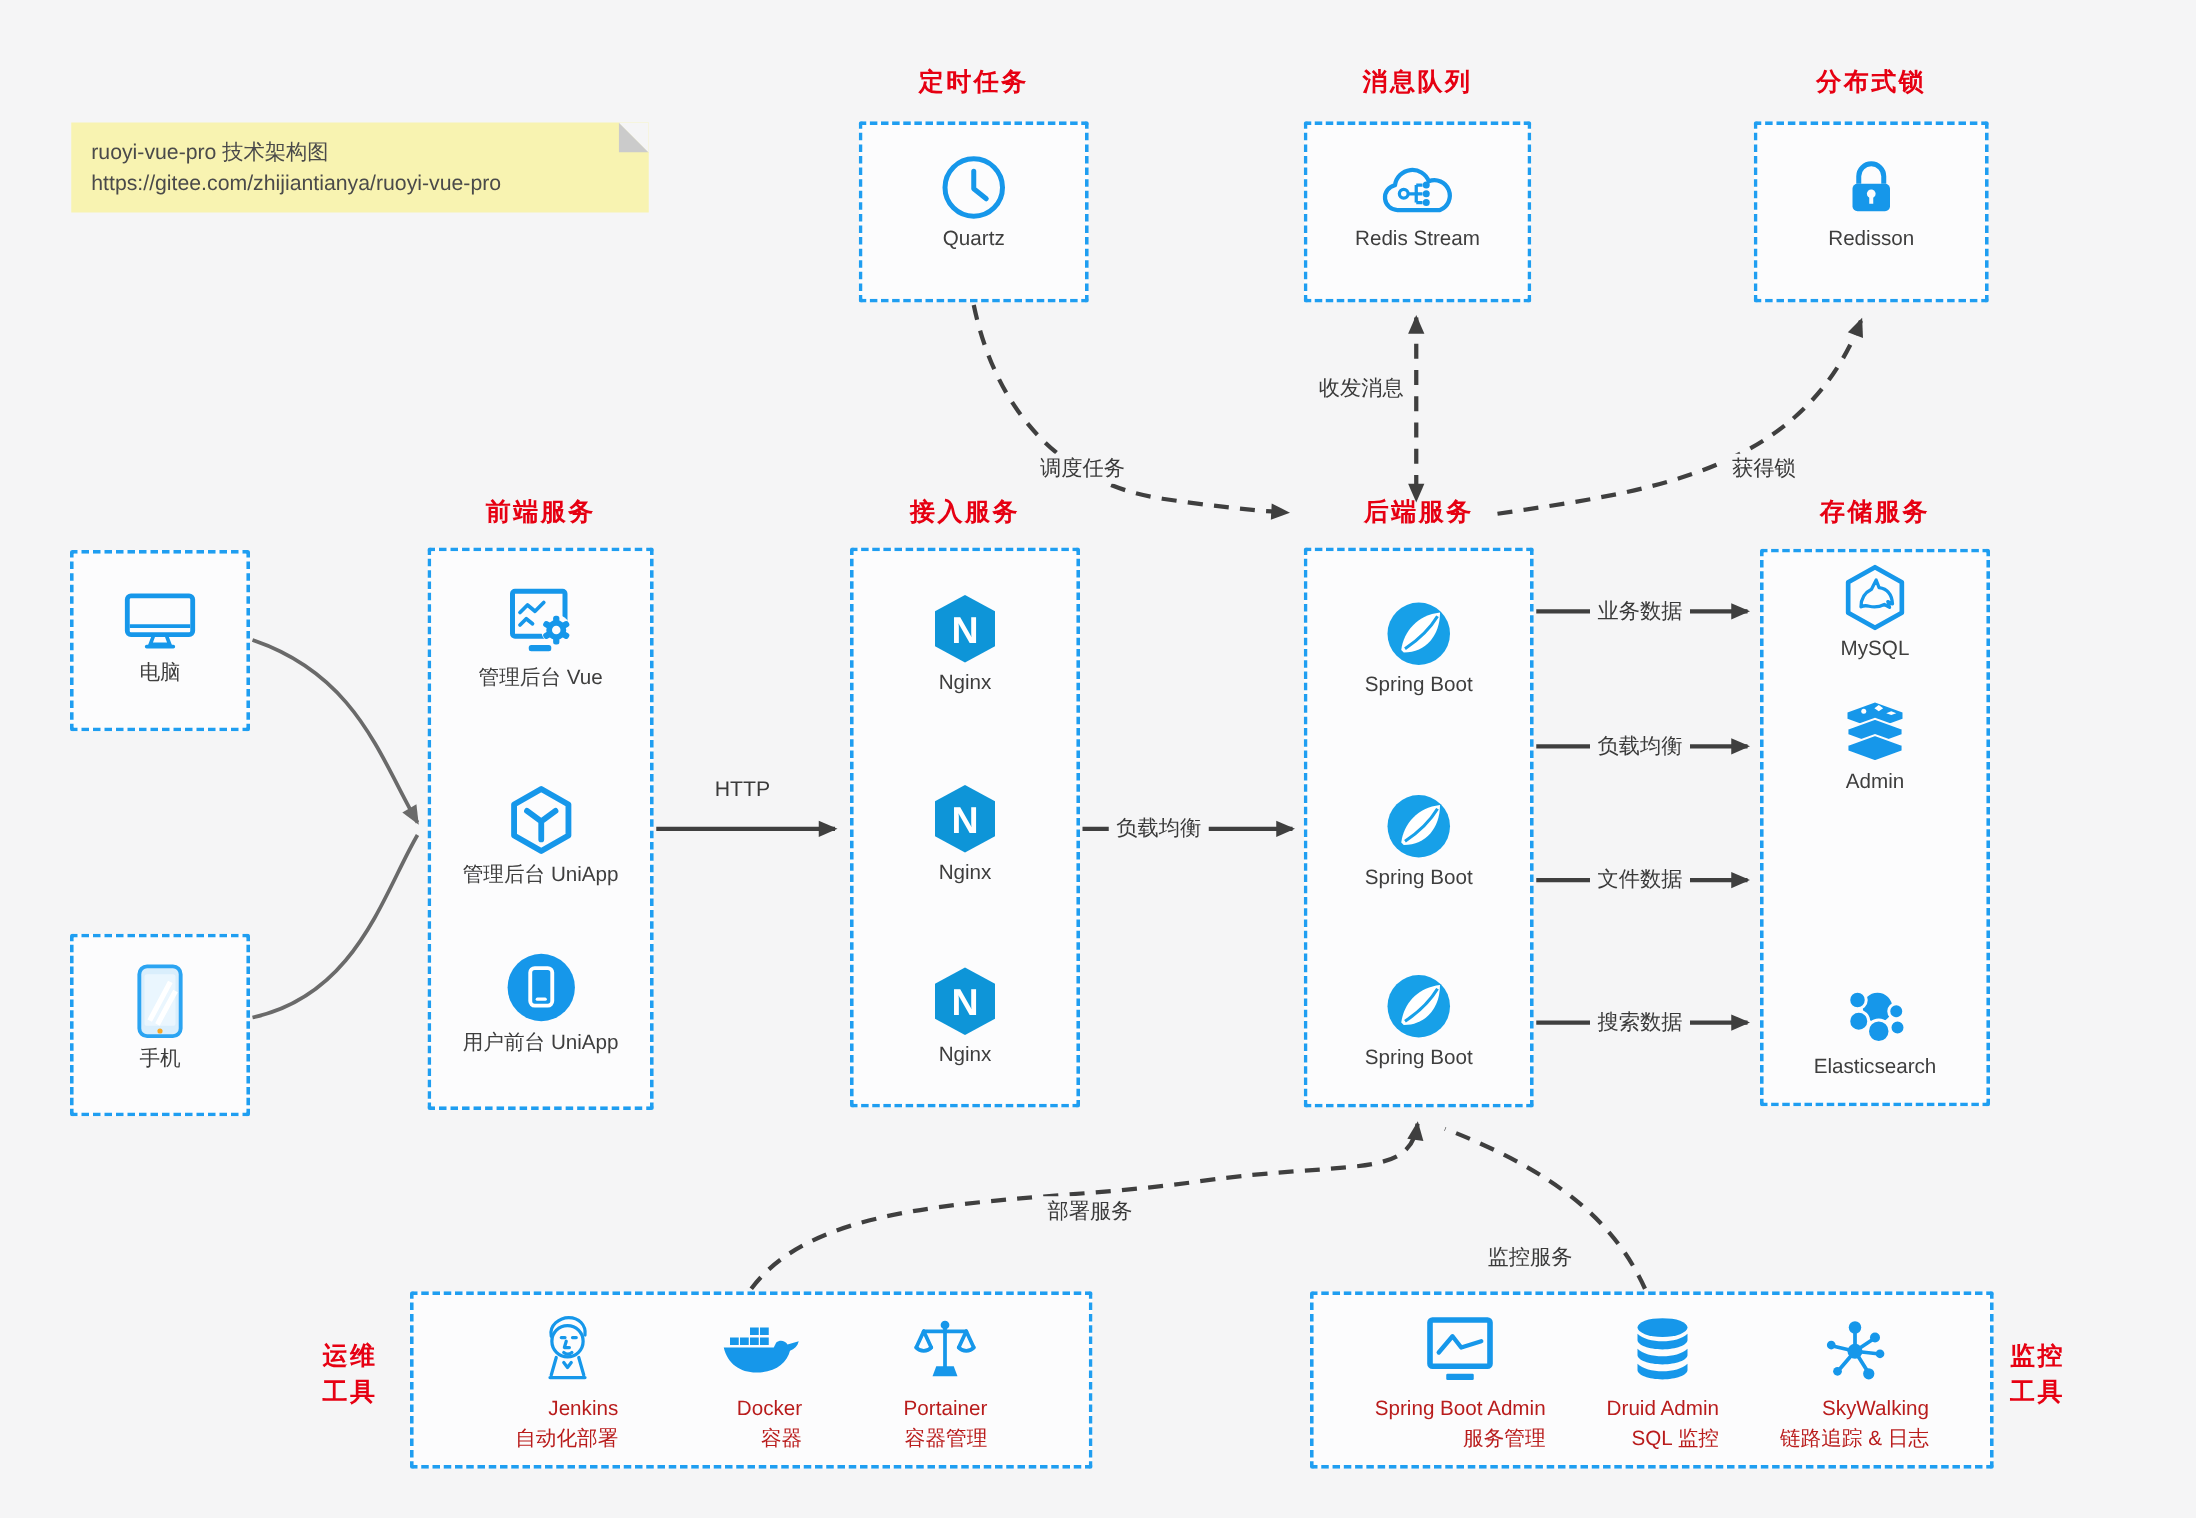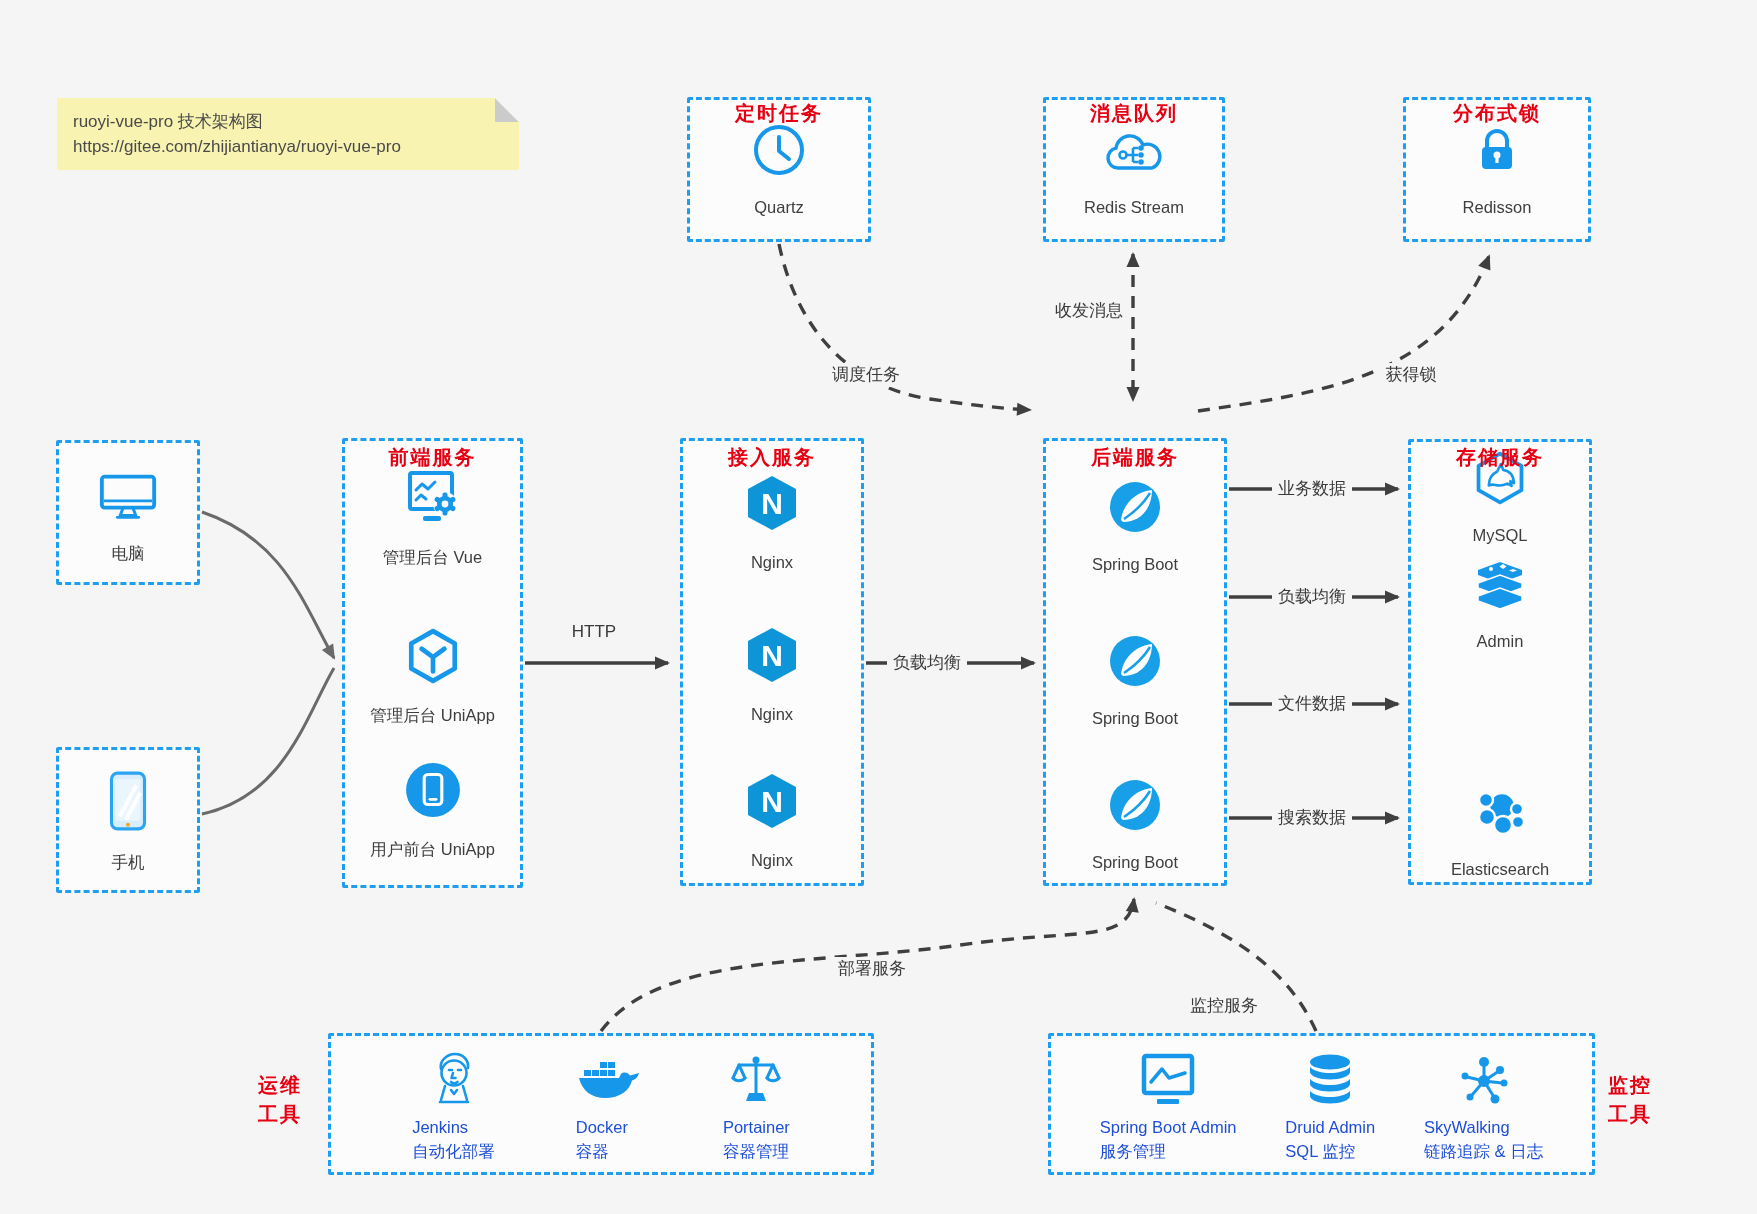--- a/index.html
+++ b/index.html
@@ -1,28 +1,28 @@
 <!DOCTYPE html>
 <html><head>
 <meta charset="utf-8">
 <style>
   html,body{margin:0;padding:0;background:#f5f5f6;}
   body{font-family:"Liberation Sans","DejaVu Sans",sans-serif;}
   #canvas{position:relative;width:1757px;height:1214px;background:#f5f5f6;overflow:hidden;}
 
   .dbox{position:absolute;border:3px dashed #1f9ef1;background:#fcfcfd;box-sizing:border-box;border-radius:2px;z-index:1;}
-  .gtitle{position:absolute;text-align:center;color:#e60012;font-weight:bold;font-size:20px;letter-spacing:2px;z-index:2;margin-top:48px;}
+  .gtitle{position:absolute;text-align:center;color:#e60012;font-weight:bold;font-size:20px;letter-spacing:2px;z-index:2;}
   .node{position:absolute;left:0;width:100%;text-align:center;}
   .nicon{display:flex;justify-content:center;align-items:flex-end;height:60px;}
   .nicon.h54{height:54px;}
-  .nlabel{margin-top:20px;font-size:16.5px;color:#3e3e3e;white-space:nowrap;}
+  .nlabel{margin-top:4px;font-size:16.5px;color:#3e3e3e;white-space:nowrap;}
   .elabel{position:absolute;transform:translate(-50%,-50%);background:#f5f5f6;padding:1px 6px;font-size:17px;color:#3a3a3a;white-space:nowrap;z-index:6;line-height:22px;}
   .side{position:absolute;color:#e60012;font-weight:bold;font-size:20px;line-height:29px;letter-spacing:2px;z-index:2;}
   .brow{display:flex;height:100%;align-items:center;justify-content:space-evenly;}
-  .bnode{text-align:left;font-size:16.5px;color:#1d4ed8;line-height:24px;}
+  .bnode{text-align:right;font-size:16.5px;color:#b91c1c;line-height:24px;}
   .bnode .nicon{height:64px;margin-bottom:6px;}
   #wires{position:absolute;left:0;top:0;z-index:4;pointer-events:none;}
   #note{position:absolute;left:57px;top:98px;width:462px;height:72px;box-sizing:border-box;background:#f8f3b1;color:#4a4a4a;font-size:17px;line-height:25px;padding:11px 16px;z-index:2;}
   #note .fold{position:absolute;top:0;right:0;}
 </style>
 </head>
 <body>
 
 <div id="canvas">
 

